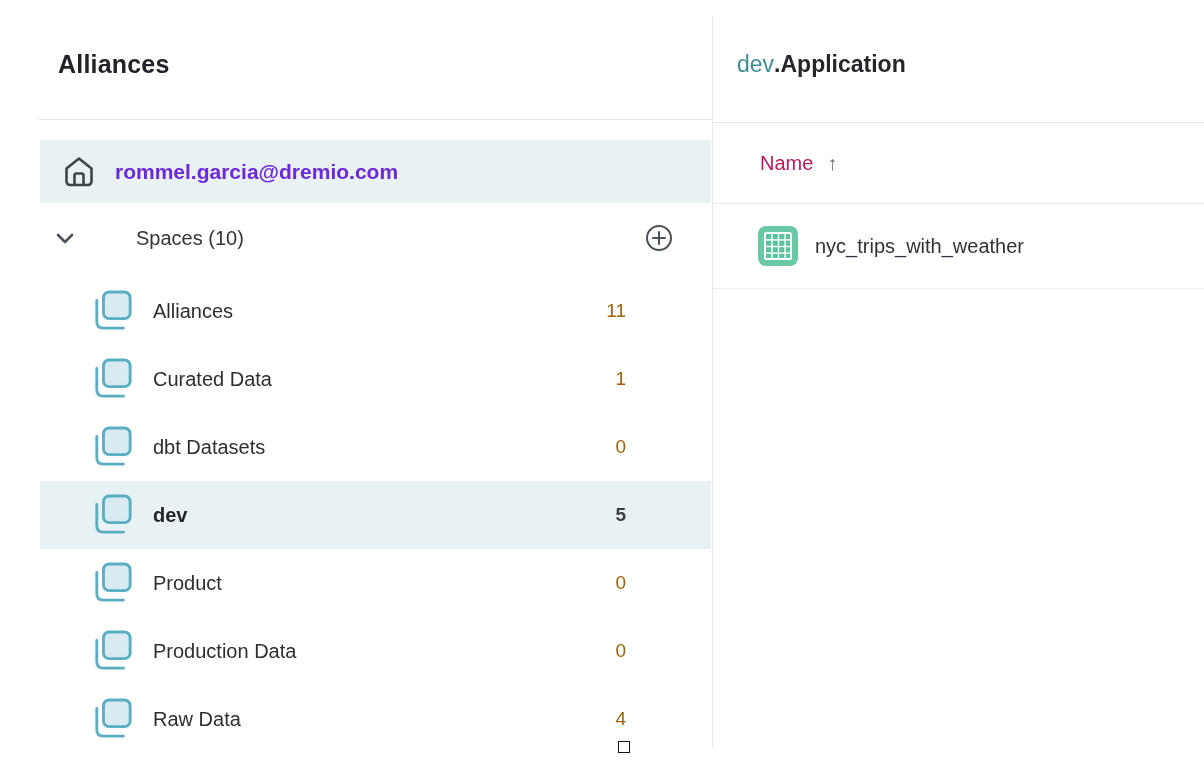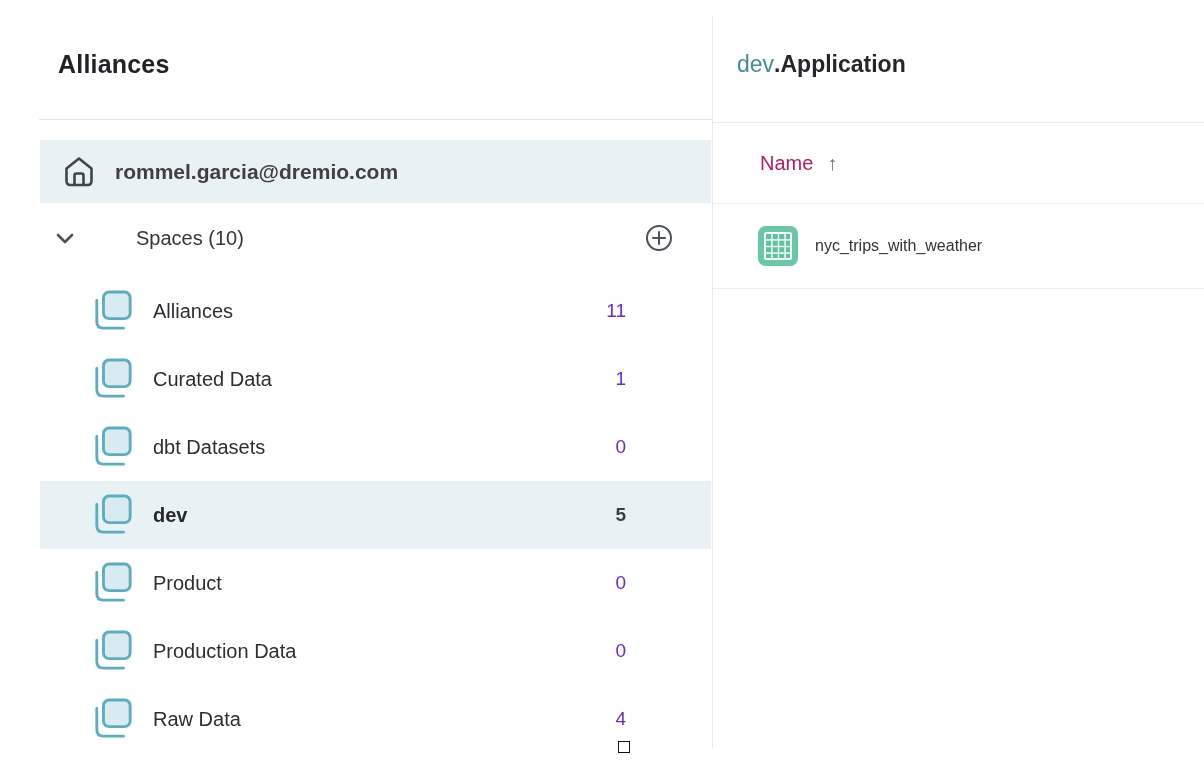--- a/index.html
+++ b/index.html
@@ -16,40 +16,40 @@
   }
   .h-divider{position:absolute;height:1px;background:#E7E9EB;}
   .divider-left-top{left:39px;top:119px;width:673px;background:#E3E5E8;}
   .v-divider{position:absolute;left:712px;top:16px;width:1px;height:732px;background:#E7E9EB;}
 
   .home-row{
     position:absolute;left:40px;top:140px;width:671px;height:63px;
     background:#E8F1F4;display:flex;align-items:center;padding-left:22px;
     box-sizing:border-box;cursor:pointer;
   }
-  .home-row .email{margin-left:19px;font-size:21px;font-weight:700;color:#404040;}
+  .home-row .email{margin-left:19px;font-size:21px;font-weight:700;color:#6d28d9;}
 
   .spaces-header{
     position:absolute;left:40px;top:210px;width:671px;height:56px;
     display:flex;align-items:center;padding-left:13px;box-sizing:border-box;gap:40px;
   }
   .spaces-header .label{margin-left:19px;font-size:20px;color:#32373D;}
   .spaces-header .add-btn{
     margin-left:auto;margin-right:38px;width:28px;height:28px;
     display:flex;align-items:center;justify-content:center;cursor:pointer;background:none;border:none;padding:0;
   }
 
   .space-list{position:absolute;left:40px;top:277px;width:671px;}
   .space-row{
     height:68px;display:flex;align-items:center;
     padding-left:53px;padding-right:85px;box-sizing:border-box;cursor:pointer;
   }
   .space-row .space-icon{flex:0 0 auto;display:flex;}
   .space-row .name{margin-left:20px;font-size:20px;color:#2B2F34;flex:1;}
-  .space-row .count{font-size:19px;color:#6d28d9;}
+  .space-row .count{font-size:19px;color:#a16207;}
   .space-row.selected{background:#E8F1F4;}
   .space-row.selected .name{font-weight:700;color:#23272B;}
   .space-row.selected .count{font-weight:700;color:#3A3F45;}
 
   
   .breadcrumb{position:absolute;left:737px;top:51px;font-size:23px;}
   .breadcrumb .bc-space{color:#3E8D97;cursor:pointer;}
   .breadcrumb .bc-sep{font-weight:700;color:#23272B;}
   .breadcrumb .bc-entity{font-weight:700;color:#23272B;text-align:center;}
 
@@ -61,21 +61,21 @@
     position:absolute;left:760px;top:123px;height:80px;
     display:flex;align-items:center;cursor:pointer;
   }
   .table-header .col-label{font-size:20px;font-weight:500;color:#be185d;}
   .table-header .sort-arrow{margin-left:14px;font-size:20px;color:#6A7178;}
 
   .dataset-row{
     position:absolute;left:713px;top:204px;width:491px;height:84px;
     display:flex;align-items:center;padding-left:45px;box-sizing:border-box;cursor:pointer;
   }
-  .dataset-row .ds-name{margin-left:17px;font-size:16px;color:#2F3338;}
+  .dataset-row .ds-name{margin-left:17px;font-size:20px;color:#2F3338;}
 
   .tofu-box{
     position:absolute;left:618px;top:741px;width:10px;height:10px;
     border:1.5px solid #121212;background:#fff;
   }
   svg{display:block;}
 </style>
 </head>
 <body>
 

